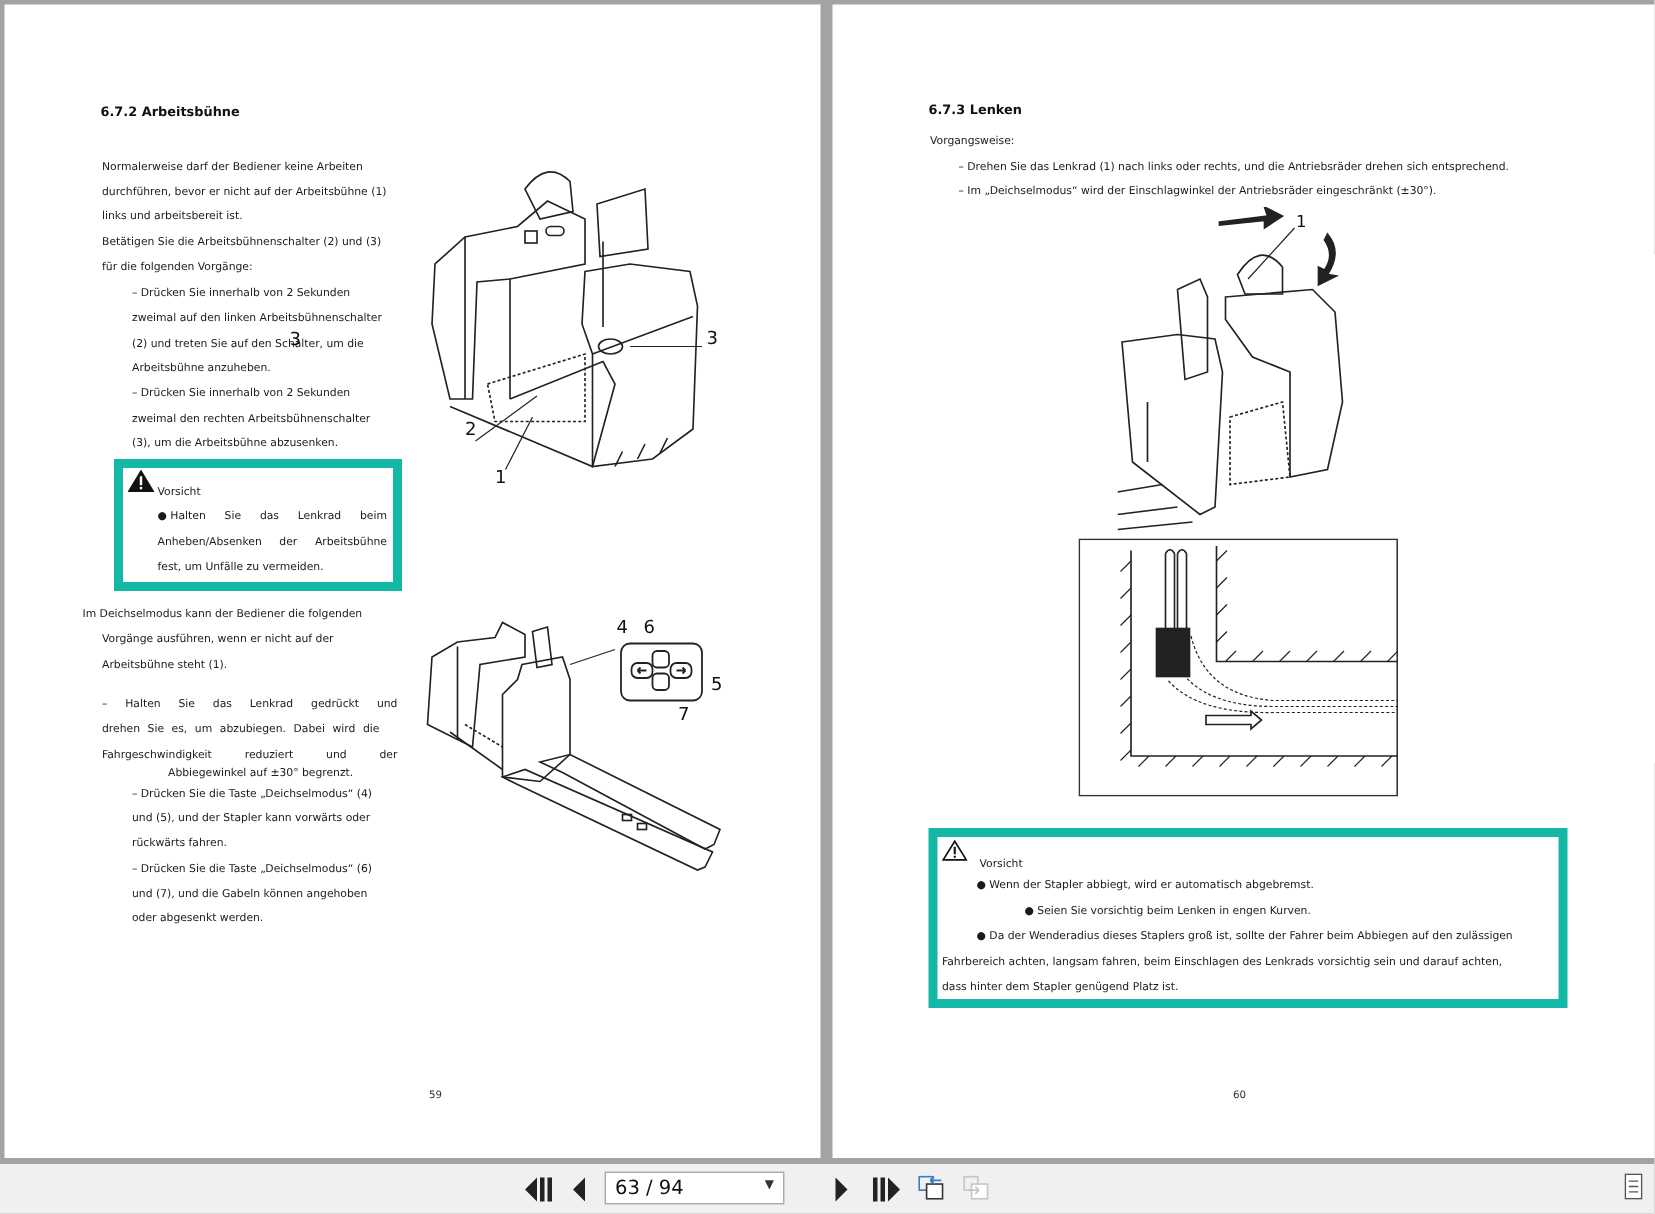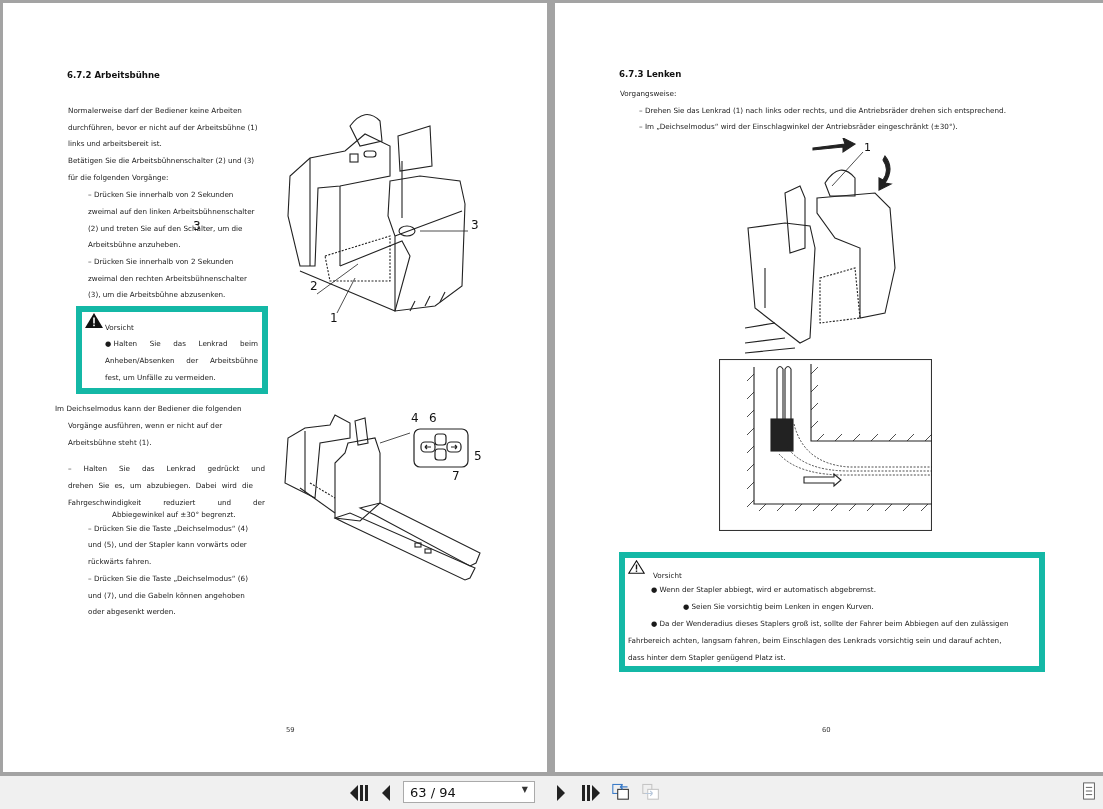--- a/index.html
+++ b/index.html
@@ -10,21 +10,21 @@
   #page-right { left:555px; width:636px; }
   .t { position:absolute; font-size:7.2px; line-height:8px; white-space:nowrap; color:#1a1a1a; }
   .h { position:absolute; font-size:8.6px; font-weight:bold; white-space:nowrap; color:#111; }
   .just { display:flex; justify-content:space-between; white-space:nowrap; }
   .box { position:absolute; border:6px solid #14b8a6; }
   .pnum { position:absolute; font-size:6.8px; color:#333; }
   .fig { position:absolute; }
   .callout { position:absolute; font-size:12px; color:#111; font-family:"DejaVu Sans", sans-serif; }
   #toolbar { position:absolute; left:0; top:776px; width:1103px; height:33px; background:#f0f0f0; }
   .tbtn { position:absolute; top:8px; height:18px; cursor:pointer; }
-  #page-select { position:absolute; left:403px; top:5px; width:132px; height:22px; background:#fff;
+  #page-select { position:absolute; left:403px; top:5px; width:120px; height:22px; background:#fff;
          border:1px solid #aaa; box-sizing:border-box; }
   #page-select span.v { position:absolute; left:6px; top:3px; font-size:13px; color:#111; }
   #page-select span.d { position:absolute; right:6px; top:3px; font-size:8px; color:#333; }
 </style>
 </head>
 <body>
 
 <div class="page" id="page-left">
   <div class="h" style="left:64px;top:67px;">6.7.2 Arbeitsbühne</div>
 

